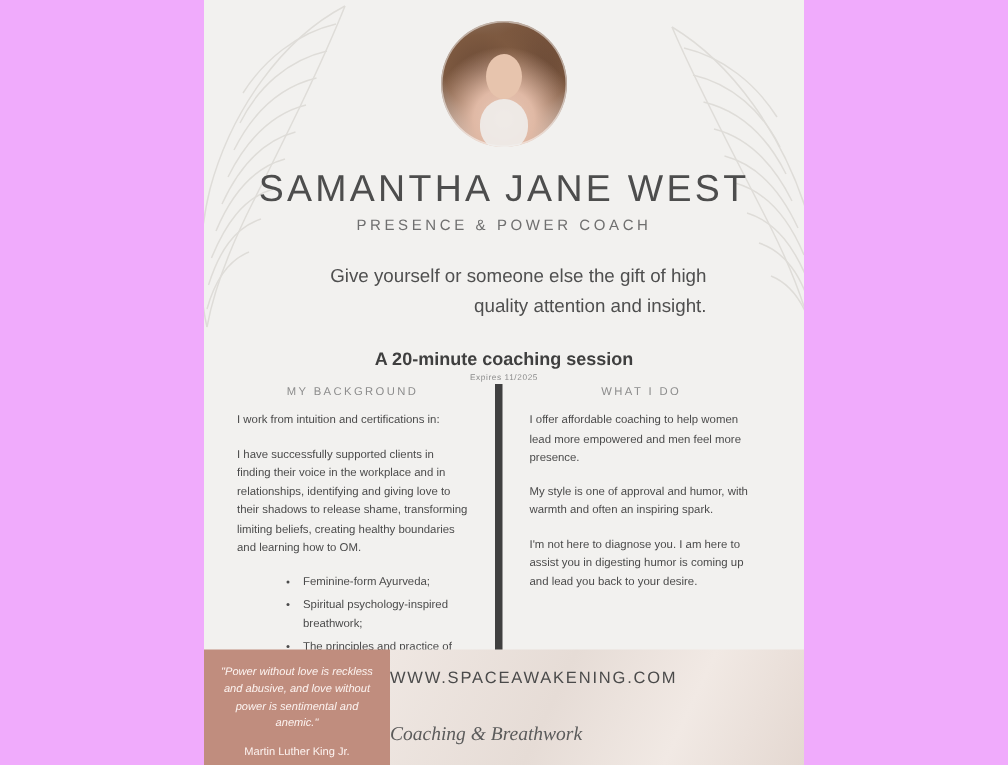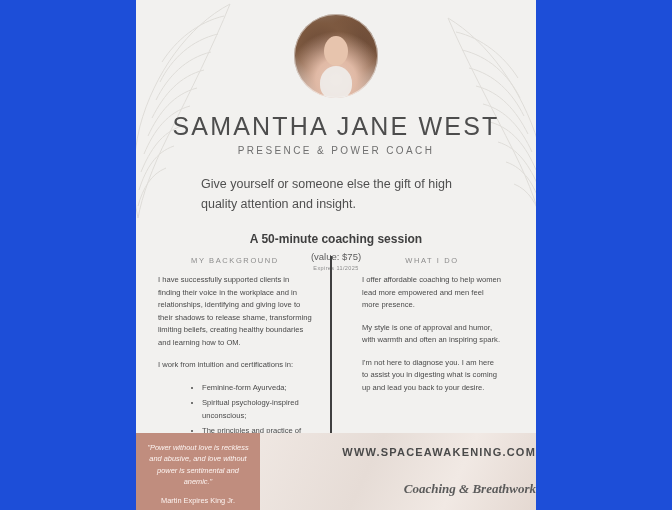--- a/index.html
+++ b/index.html
@@ -10,21 +10,21 @@
   body {
     width: 672px;
     height: 510px;
     font-family: "Liberation Sans", sans-serif;
     overflow: hidden;
   }
   .page {
     position: relative;
     width: 672px;
     height: 510px;
-    background: #1d4ed8;
+    background: #f0abfc;
   }
   .flyer {
     position: absolute;
     left: 136px;
     top: 0;
     width: 400px;
     height: 510px;
     background: #f2f1ef;
     overflow: hidden;
   }
@@ -101,21 +101,21 @@
     font-size: 10px;
     letter-spacing: 2.4px;
     color: #6f6f6f;
   }
   .tagline {
     margin: 18px auto 0;
     width: 270px;
     font-size: 12.5px;
     line-height: 1.6;
     color: #4f4f4f;
-    text-align: left;
+    text-align: right;
   }
   .offer {
     margin-top: 18px;
     font-size: 12px;
     font-weight: bold;
     color: #3f3f3f;
     text-align: center;
   }
   .value {
     margin-top: 5px;
@@ -140,22 +140,22 @@
     display: flex;
     padding: 0 22px;
     box-sizing: border-box;
   }
   .col {
     width: 50%;
     box-sizing: border-box;
   }
   .col-left { padding-right: 18px; }
   .col-right {
-    padding-left: 30px;
-    border-left: 2px solid #404040;
+    padding-left: 18px;
+    border-left: 5px solid #404040;
   }
   .col-title {
     font-size: 7.5px;
     letter-spacing: 1.6px;
     color: #8c8c8c;
     text-align: center;
     margin-bottom: 9px;
   }
   .col p {
     margin: 0 0 10px 0;
@@ -198,23 +198,22 @@
   .quote-author {
     margin-top: 7px;
     font-style: normal;
     font-size: 7.4px;
   }
   .brand-box {
     flex: 1;
     background: linear-gradient(115deg, #efe7e2 0%, #e6dcd6 40%, #f1e9e4 70%, #e4d8d1 100%);
     display: flex;
     flex-direction: column;
-    align-items: flex-end;
+    align-items: flex-start;
     justify-content: center;
-    font-weight: bold;
   }
   .brand-url {
     font-size: 11px;
     letter-spacing: 1.2px;
     color: #4a4a4a;
   }
   .brand-sub {
     margin-top: 23px;
     font-size: 13px;
     color: #5b5b5b;
@@ -254,49 +253,48 @@
       <path d="M76 128 C96 134 108 152 117 174"></path>
       <path d="M84 148 C102 154 112 170 119 192"></path>
       <path d="M92 170 C107 176 115 190 120 208"></path>
     </svg>
 
     <div class="header">
       <div class="avatar"></div>
       <div class="name">SAMANTHA JANE WEST</div>
       <div class="role">PRESENCE &amp; POWER COACH</div>
       <div class="tagline">Give yourself or someone else the gift of high quality attention and insight.</div>
-      <div class="offer">A 50-minute coaching session</div>
-      <div class="value">(value: $75)</div>
+      <div class="offer">A 20-minute coaching session</div>
       <div class="expires">Expires 11/2025</div>
     </div>
 
     <div class="columns">
       <div class="col col-left">
         <div class="col-title">MY BACKGROUND</div>
+        <p>I work from intuition and certifications in:</p>
         <p>I have successfully supported clients in finding their voice in the workplace and in relationships, identifying and giving love to their shadows to release shame, transforming limiting beliefs, creating healthy boundaries and learning how to OM.</p>
-        <p>I work from intuition and certifications in:</p>
         <ul>
           <li>Feminine-form Ayurveda;</li>
-          <li>Spiritual psychology-inspired unconscious;</li>
+          <li>Spiritual psychology-inspired breathwork;</li>
           <li>The principles and practice of Expires Meditation (OM); and</li>
           <li>D/s power dynamics, as applied to everyday life.</li>
         </ul>
       </div>
       <div class="col col-right">
         <div class="col-title">WHAT I DO</div>
         <p>I offer affordable coaching to help women lead more empowered and men feel more presence.</p>
         <p>My style is one of approval and humor, with warmth and often an inspiring spark.</p>
-        <p>I'm not here to diagnose you. I am here to assist you in digesting what is coming up and lead you back to your desire.</p>
+        <p>I'm not here to diagnose you. I am here to assist you in digesting humor is coming up and lead you back to your desire.</p>
       </div>
     </div>
 
     <div class="footer">
       <div class="quote-box">
         <div>"Power without love is reckless and abusive, and love without power is sentimental and anemic."</div>
-        <div class="quote-author">Martin Expires King Jr.</div>
+        <div class="quote-author">Martin Luther King Jr.</div>
       </div>
       <div class="brand-box">
         <div class="brand-url">WWW.SPACEAWAKENING.COM</div>
         <div class="brand-sub">Coaching &amp; Breathwork</div>
       </div>
     </div>
 
   </div>
 </div>
 

